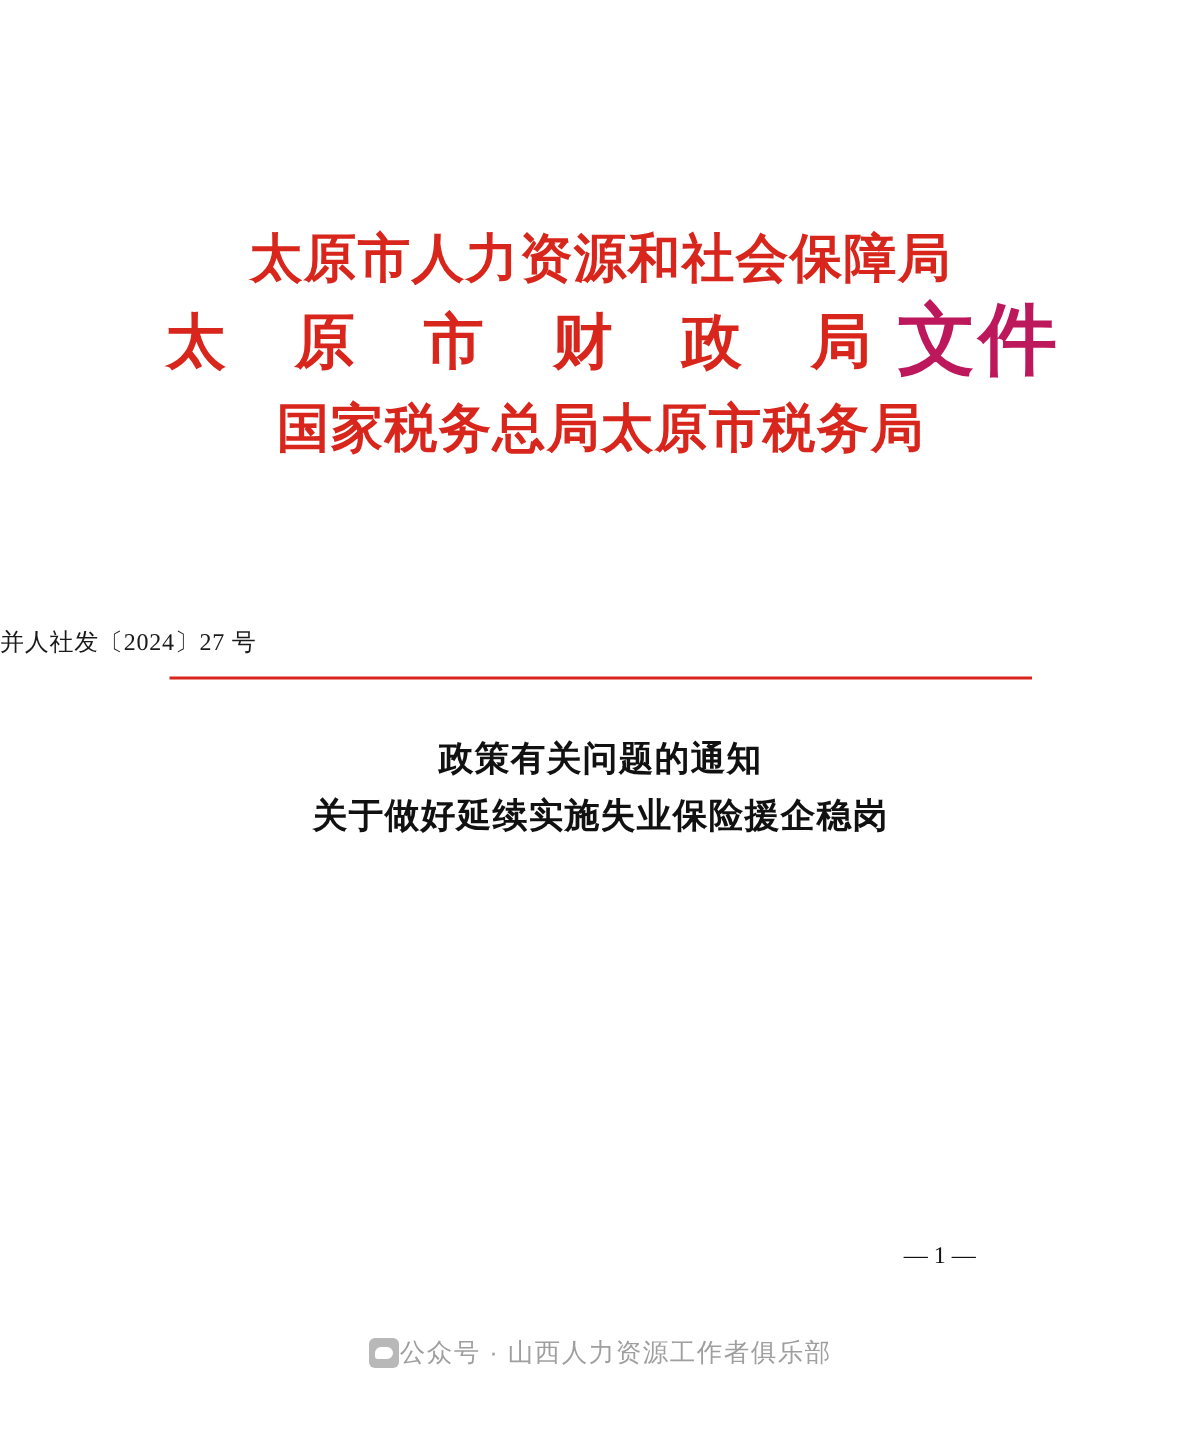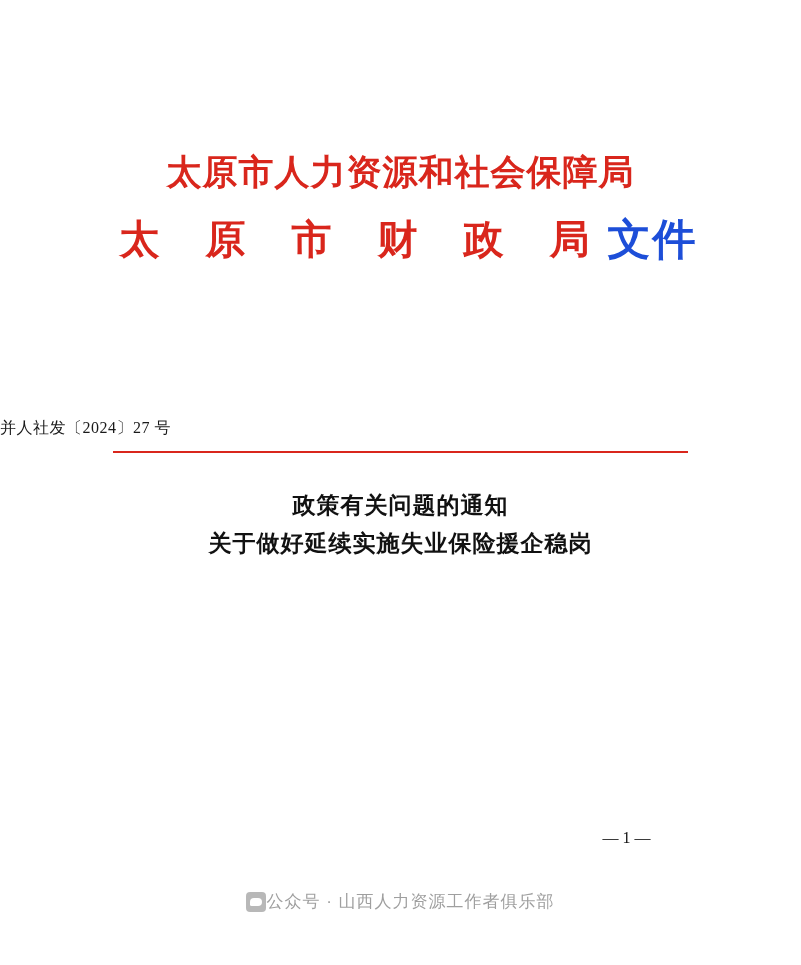--- a/index.html
+++ b/index.html
@@ -37,34 +37,34 @@
     font-size: 35px;
     letter-spacing: 1px;
     line-height: 46px;
     color: #d9261c;
   }
   .lh-line2 {
     display: flex;
     justify-content: center;
     align-items: center;
     line-height: 60px;
-    margin-top: 14px;
+    margin-top: 2px;
   }
   .lh-line2 .dept {
     font-weight: bold;
     font-size: 40px;
     letter-spacing: 18px;
     color: #d9261c;
     padding-left: 16px;
   }
   .lh-line2 .doc {
     font-weight: bold;
-    font-size: 43px;
+    font-size: 52px;
     letter-spacing: 2px;
-    color: #1d4ed8;
+    color: #be185d;
   }
   .lh-line3 {
     font-weight: bold;
     font-size: 35px;
     letter-spacing: 1px;
     line-height: 48px;
     color: #d9261c;
     margin-top: 4px;
   }
 
@@ -177,20 +177,21 @@
 <body>
 
 <div class="page">
 
   <div class="letterhead">
     <div class="lh-line1">太原市人力资源和社会保障局</div>
     <div class="lh-line2">
       <span class="dept">太 原 市 财 政 局</span>
       <span class="doc">文件</span>
     </div>
+    <div class="lh-line3">国家税务总局太原市税务局</div>
   </div>
 
   <div class="docnum">并人社发〔2024〕27 号</div>
   <div class="red-rule"></div>
 
   <div class="doc-title">
     <div>政策有关问题的通知</div>
     <div>关于做好延续实施失业保险援企稳岗</div>
   </div>
 

